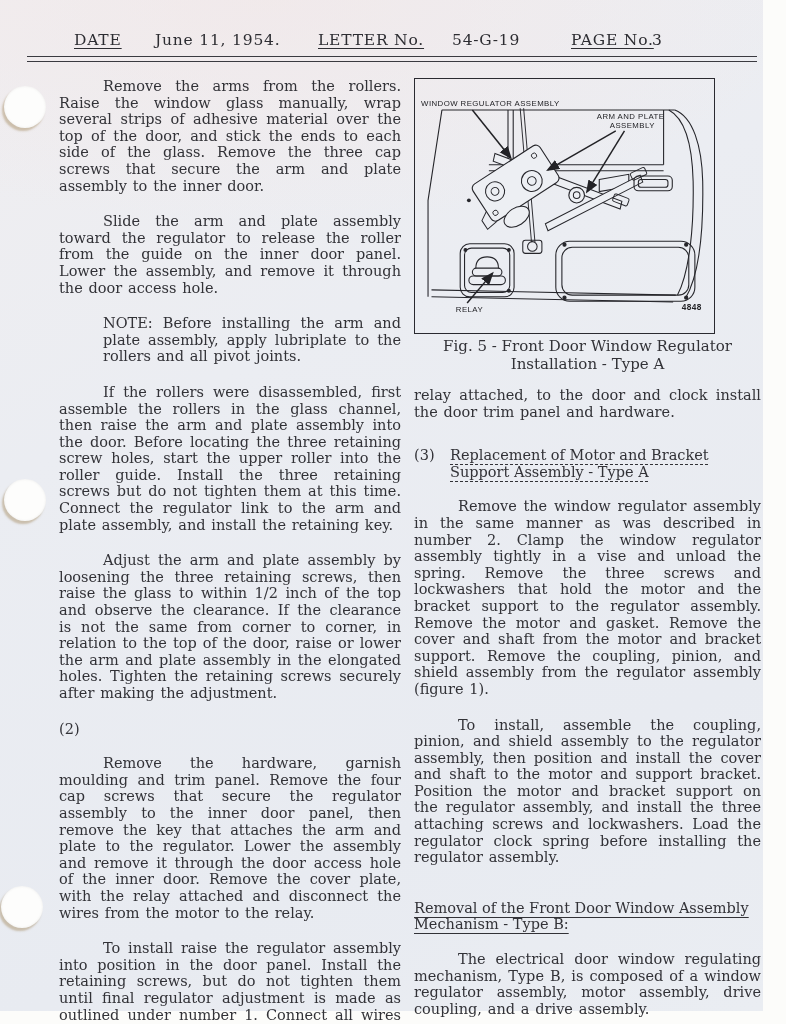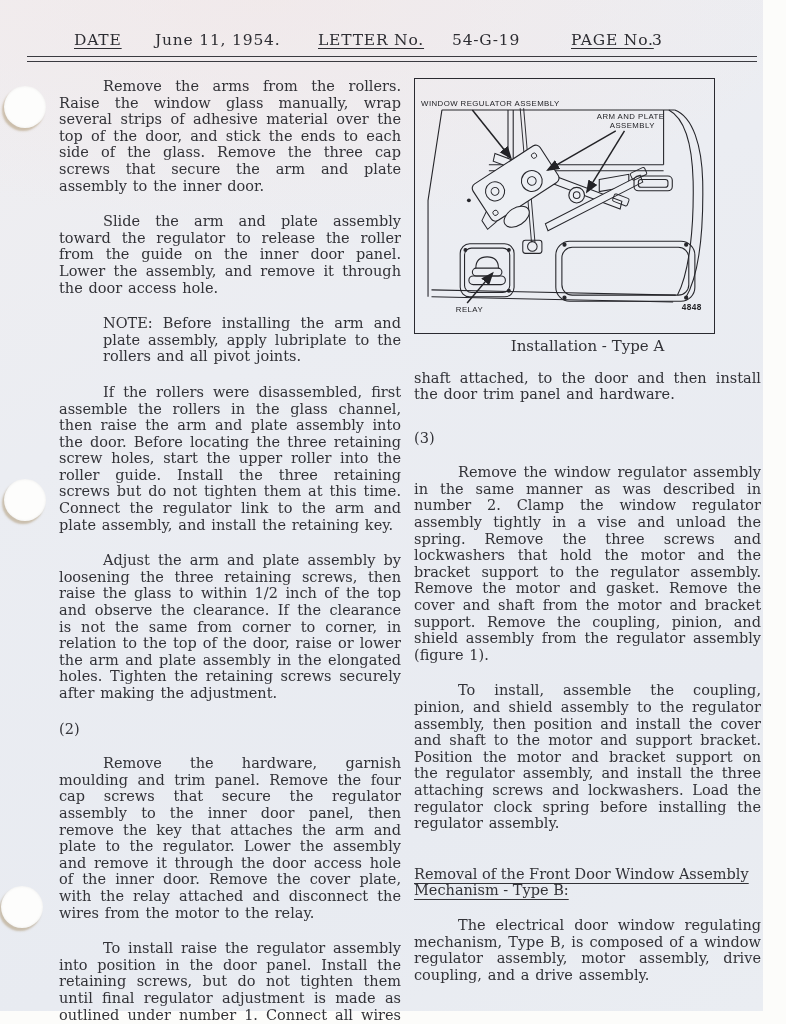--- a/index.html
+++ b/index.html
@@ -185,27 +185,29 @@
 
         <text class="figlabel" x="7" y="11" font-size="9">WINDOW REGULATOR ASSEMBLY</text>
         <text class="figlabel" x="248" y="26" font-size="9" text-anchor="middle">ARM AND PLATE</text>
         <text class="figlabel" x="250" y="37" font-size="9" text-anchor="middle">ASSEMBLY</text>
         <text class="figlabel" x="47" y="248" font-size="9">RELAY</text>
         <text class="figlabel" x="330" y="246" font-size="9.5" font-weight="bold" text-anchor="end">4848</text>
       </svg>
     </div>
 
     <div class="caption">
+      <div>Fig. 5 - Front Door Window Regulator</div>
       <div>Installation -  Type A</div>
     </div>
 
-    <p class="para cont">shaft attached, to the door and then install the door trim panel and hardware.</p>
+    <p class="para cont">relay attached, to the door and clock install the door trim panel and hardware.</p>
 
     <div class="numhead" style="margin-top:27px;">
       <span class="num">(3)</span>
+      <span class="txt">Replacement of Motor and Bracket Support Assembly - Type A</span>
     </div>
 
     <p class="para">Remove the window regulator assembly in the same manner as was described in number 2. Clamp the window regulator assembly tightly in a vise and unload the spring. Remove the three screws and lockwashers that hold the motor and the bracket support to the regulator assembly. Remove the motor and gasket. Remove the cover and shaft from the motor and bracket support. Remove the coupling, pinion, and shield assembly from the regulator assembly (figure 1).</p>
     <p class="para">To install, assemble the coupling, pinion, and shield assembly to the regulator assembly, then position and install the cover and shaft to the motor and support bracket. Position the motor and bracket support on the regulator assembly, and install the three attaching screws and lockwashers. Load the regulator clock spring before installing the regulator assembly.</p>
 
     <div class="solidhead">Removal of the Front Door Window Assembly Mechanism - Type B:</div>
 
     <p class="para">The electrical door window regulating mechanism, Type B, is composed of a window regulator assembly, motor assembly, drive coupling, and a drive assembly.</p>
   </div>
 

